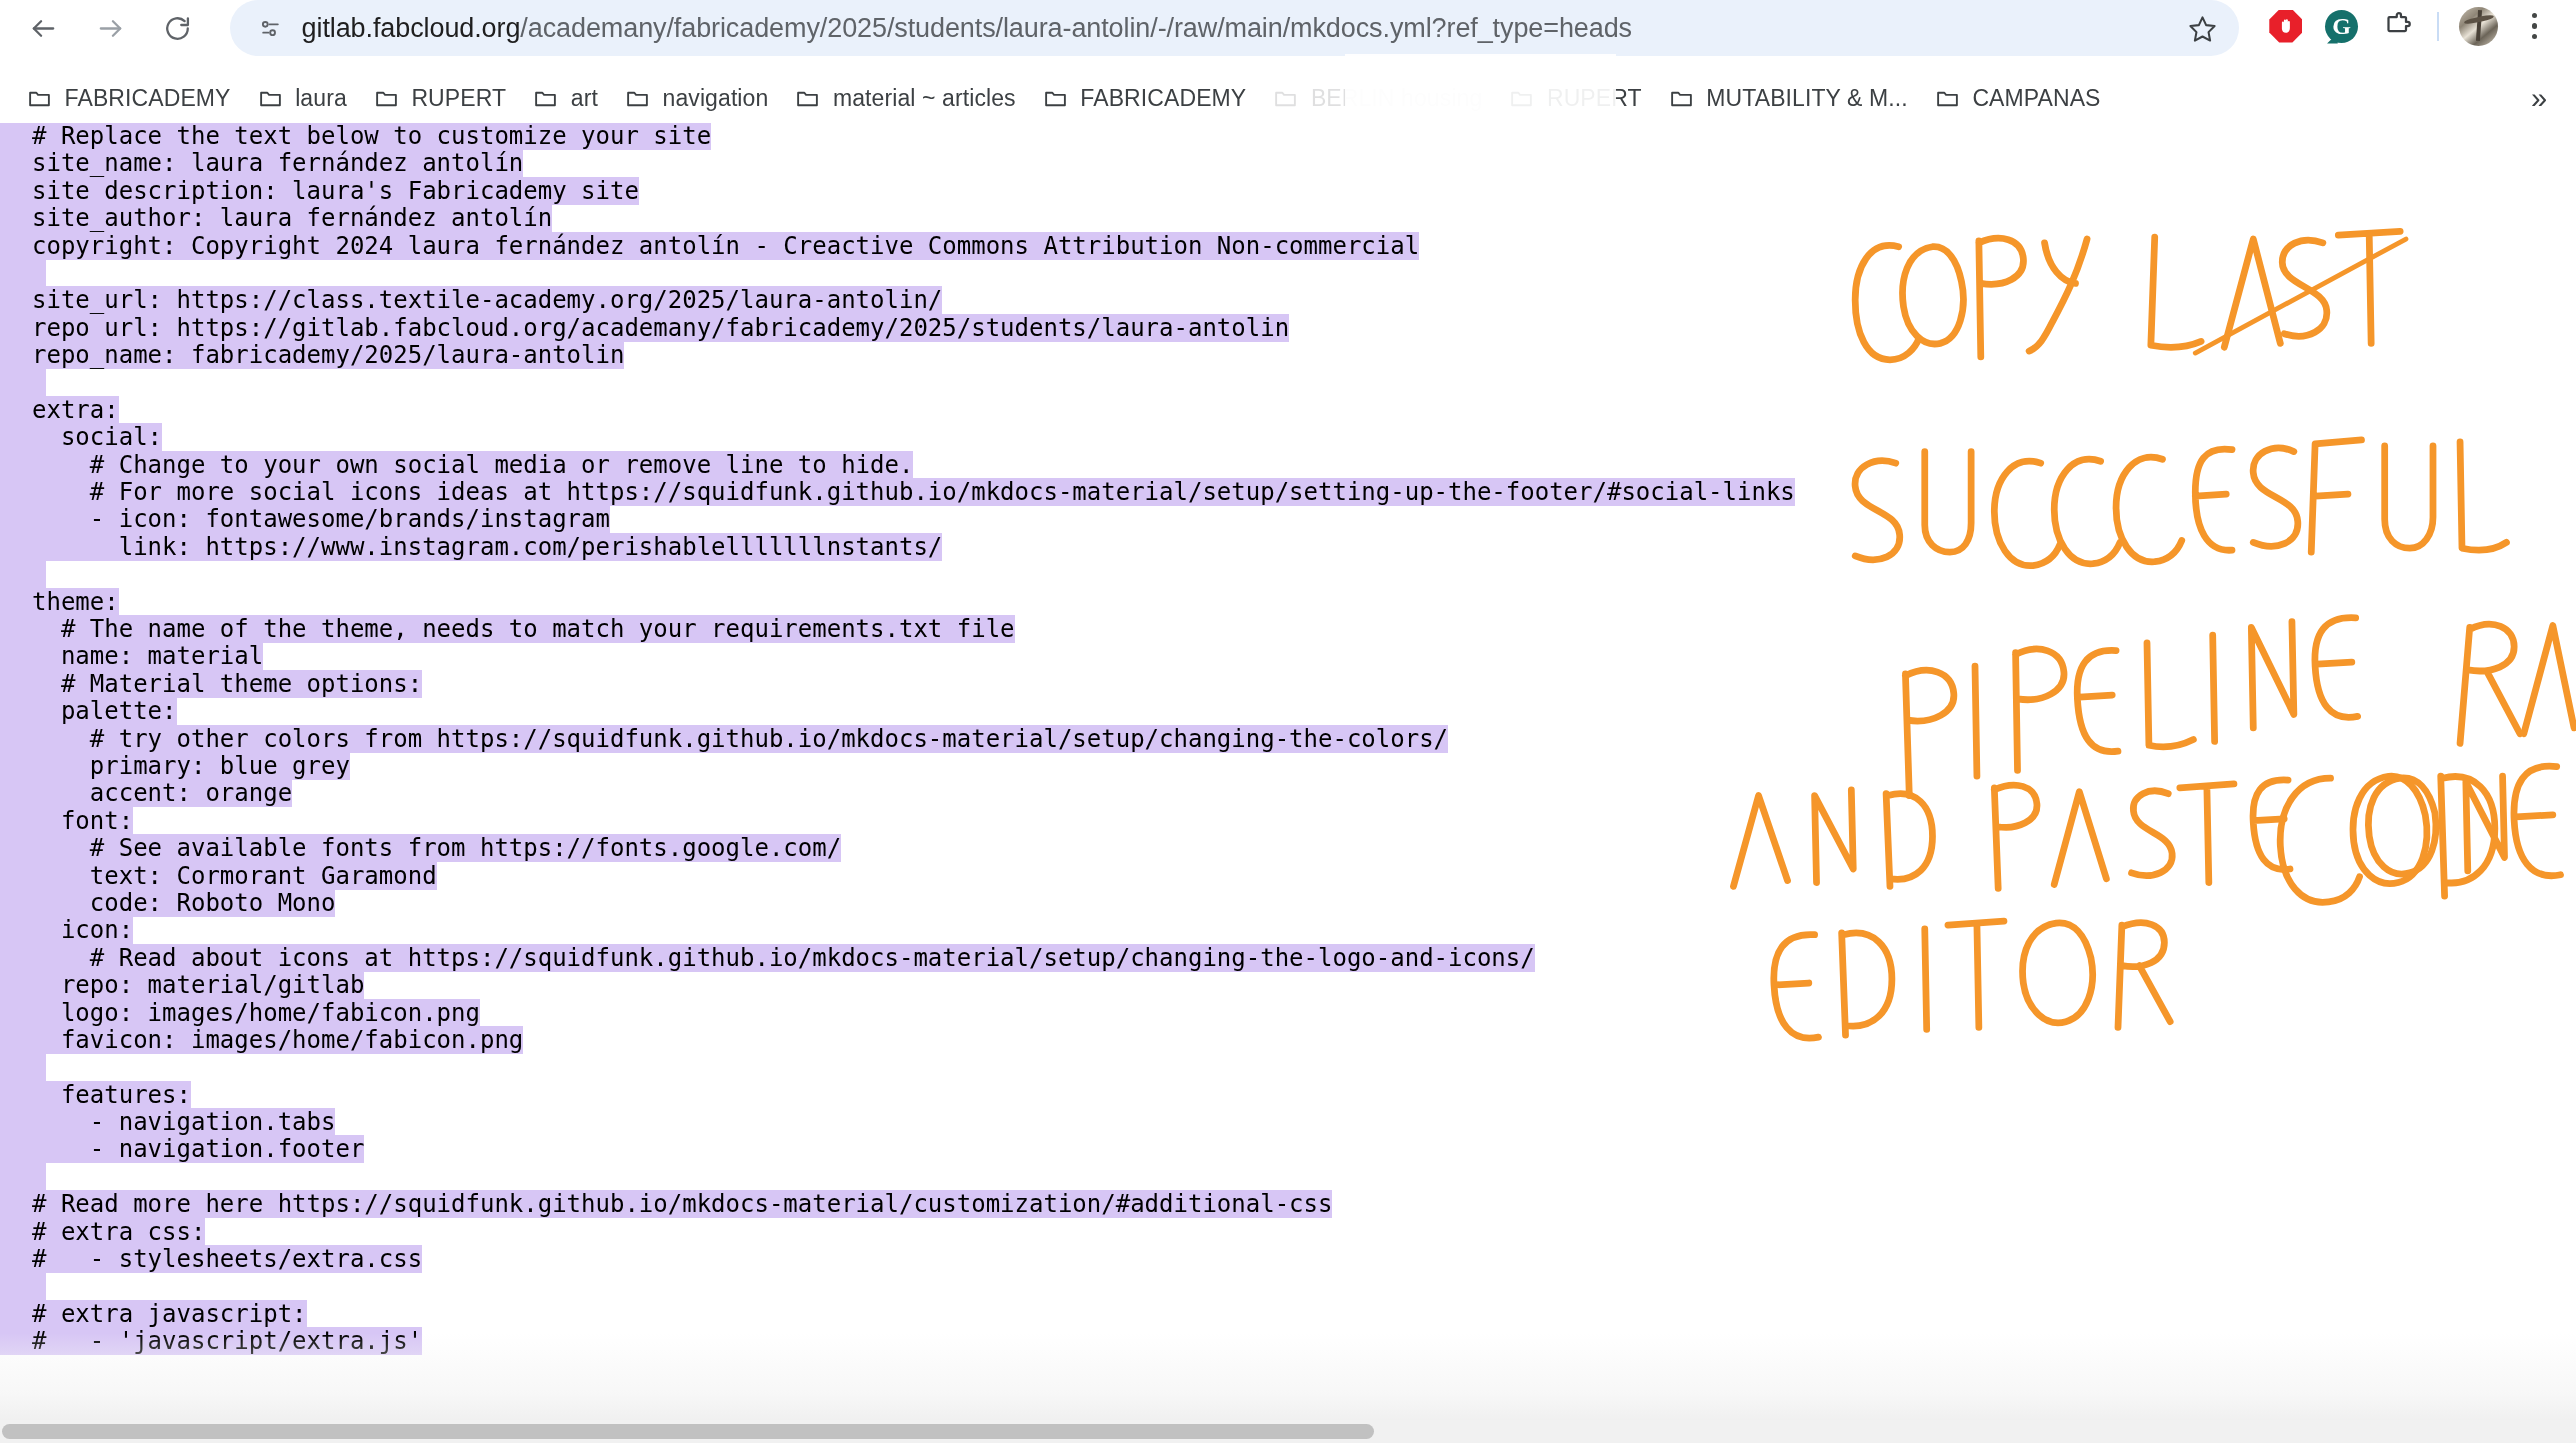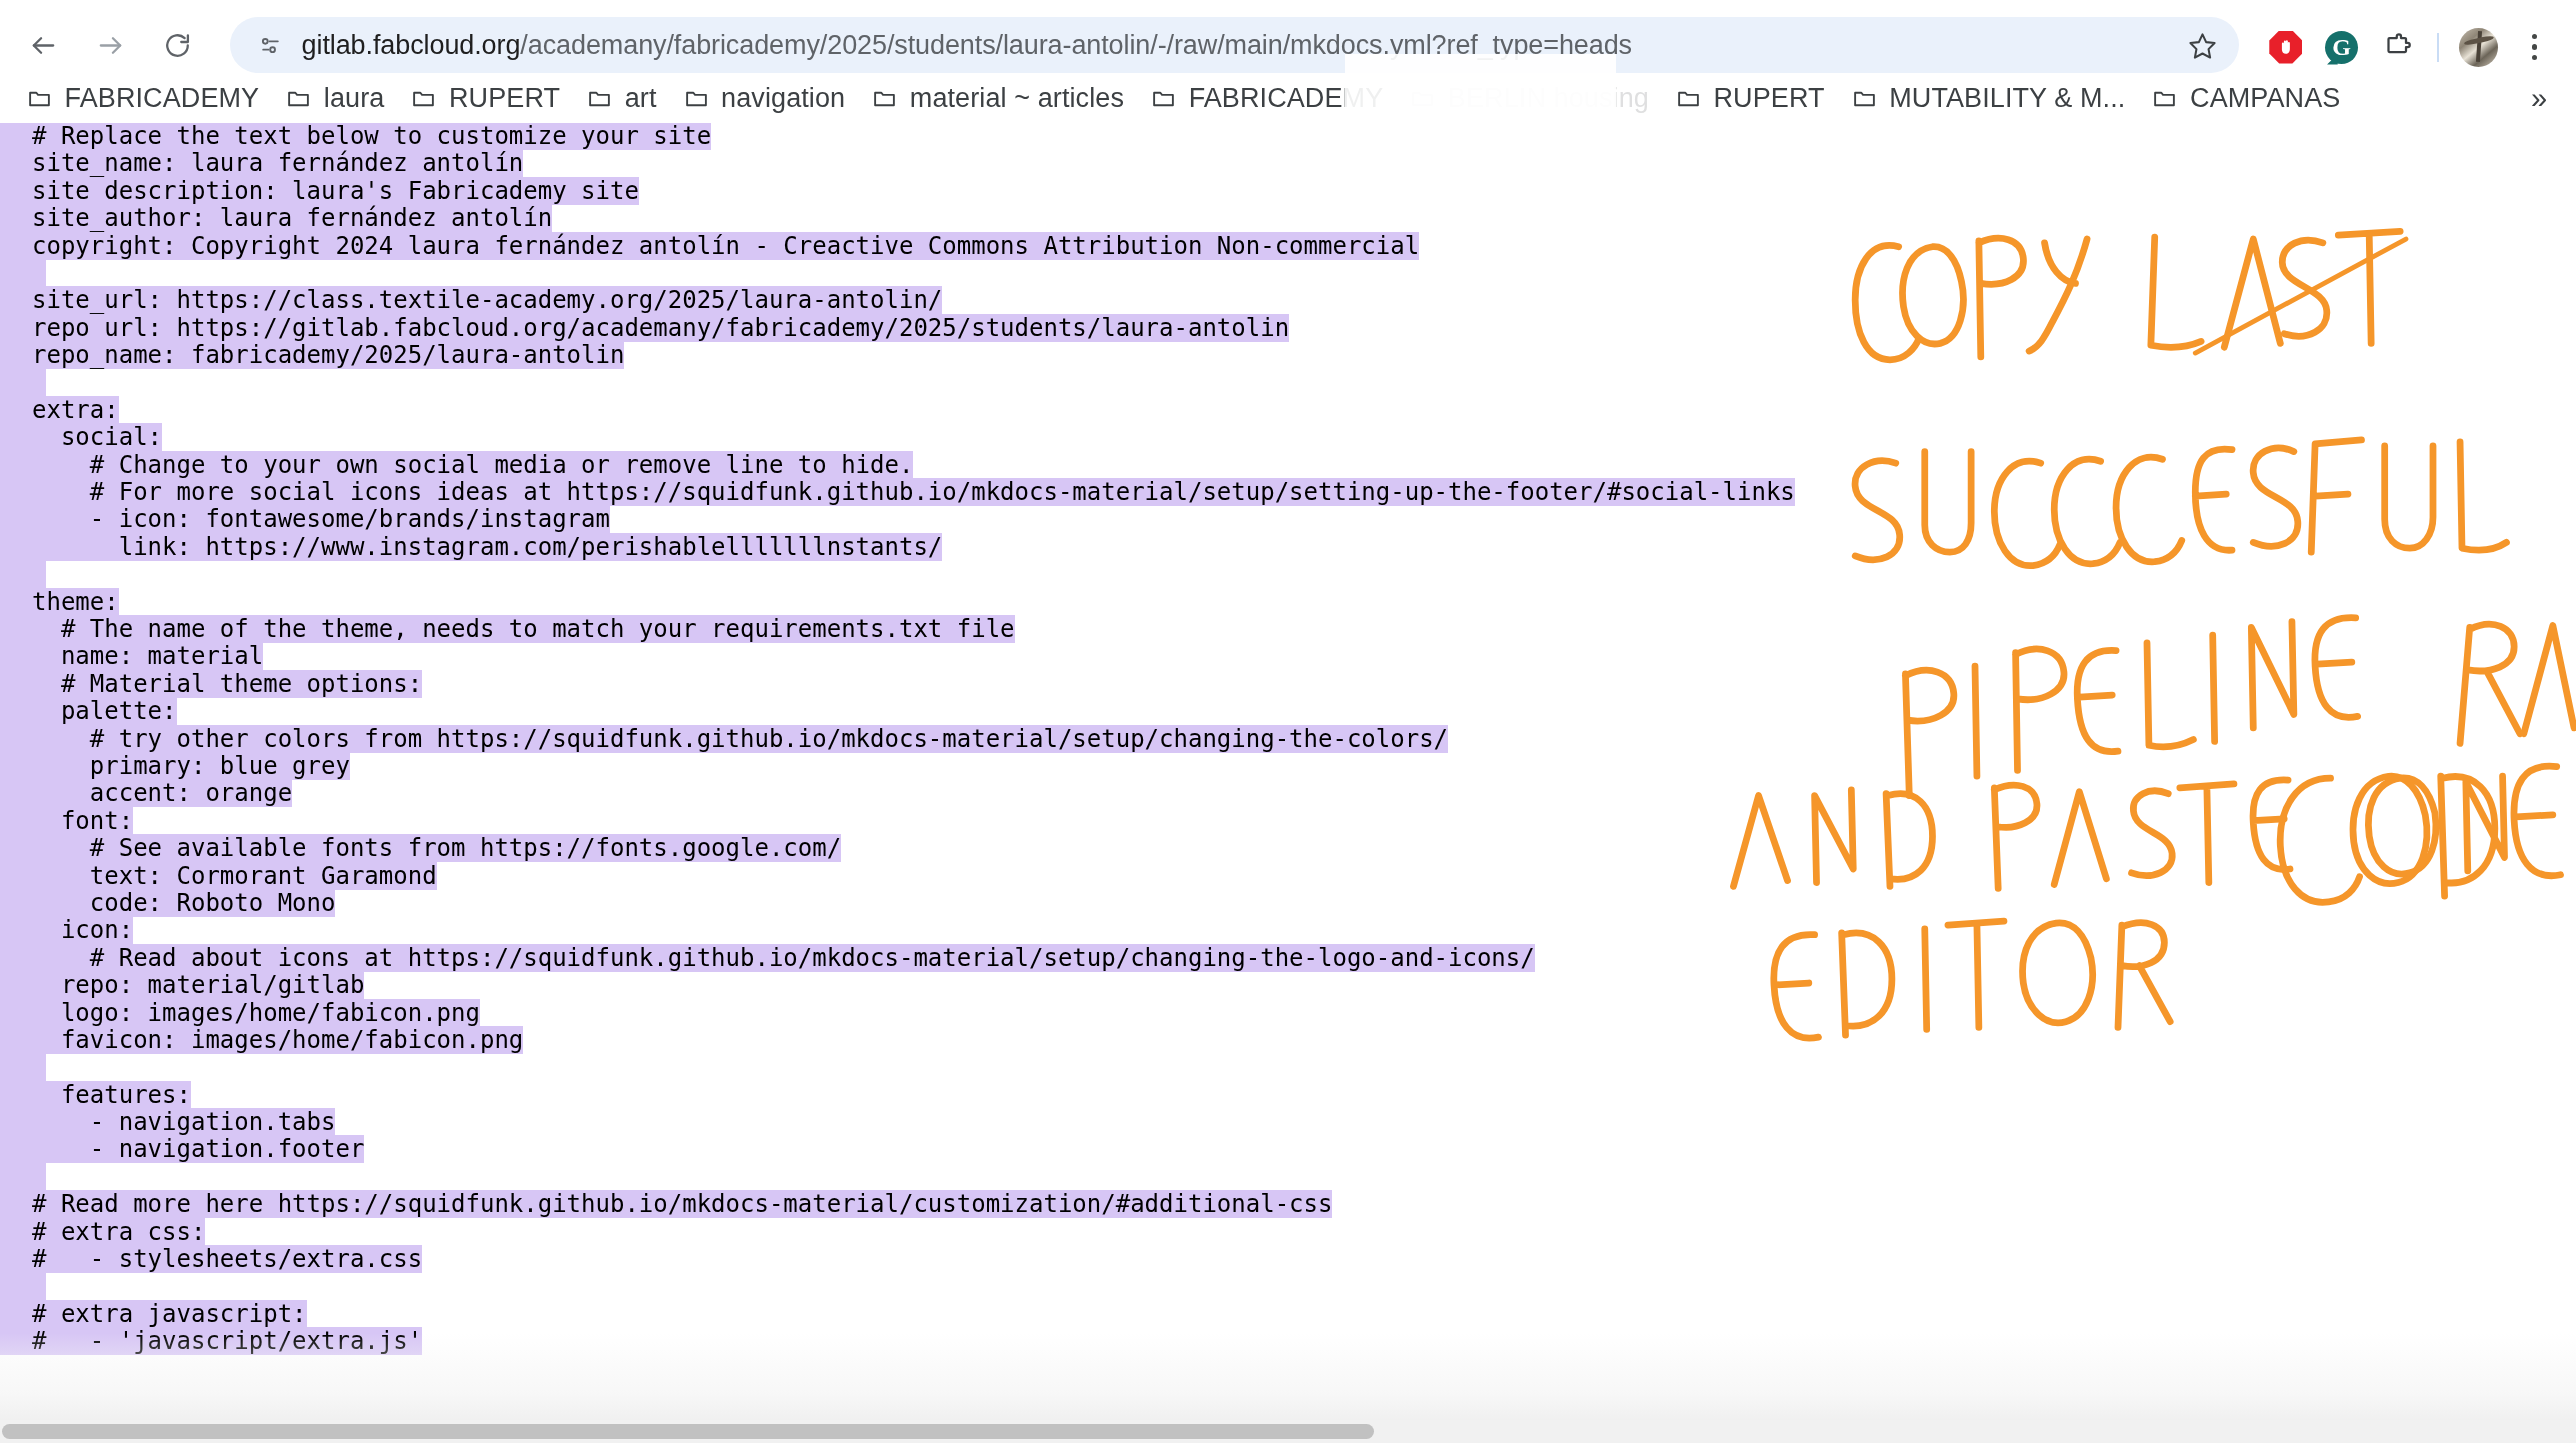--- a/index.html
+++ b/index.html
@@ -13,21 +13,21 @@
   }
 
   
   .browser-chrome {
     width: 100%;
     background: #ffffff;
   }
 
   .toolbar {
     display: flex;
-    align-items: flex-end;
+    align-items: flex-start;
     height: 73px;
     padding: 0 15.5px;
     gap: 11px;
   }
 
   .nav-btn {
     width: 56px;
     height: 56px;
     display: flex;
     align-items: center;
@@ -189,21 +189,21 @@
     display: flex;
     align-items: center;
     gap: 12.6px;
     padding: 6.8px 13.5px;
     border-radius: 6.8px;
     white-space: nowrap;
     flex: none;
   }
 
   .bookmark-label {
-    font-size: 27px;
+    font-size: 23px;
     color: #3c4043;
     letter-spacing: 0.1px;
   }
 
   .folder-icon { display:block; flex:none; }
 
   .bookmark.faded { opacity: 0.16; }
 
   .bookmarks-overflow {
     margin-left: auto;

